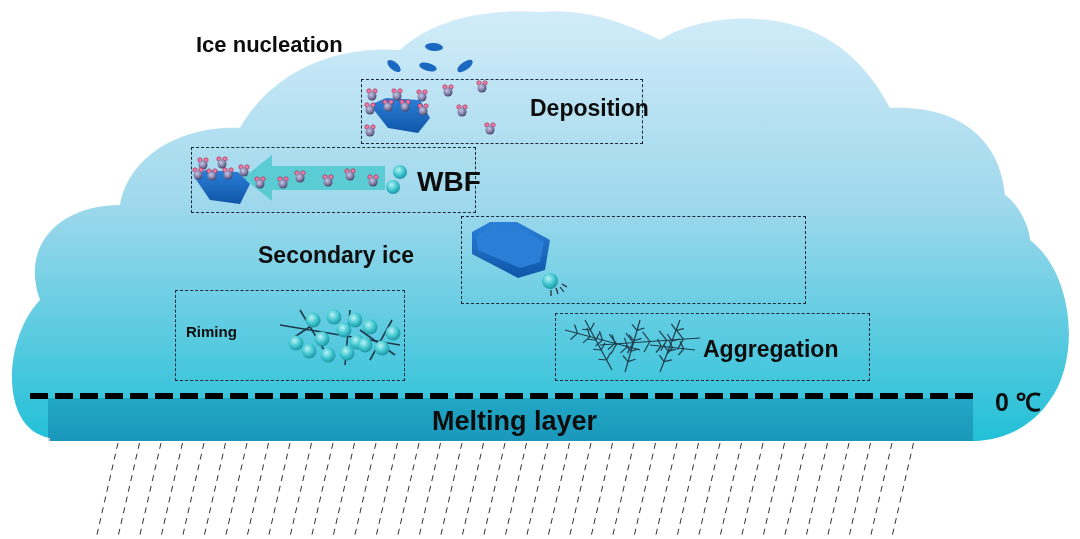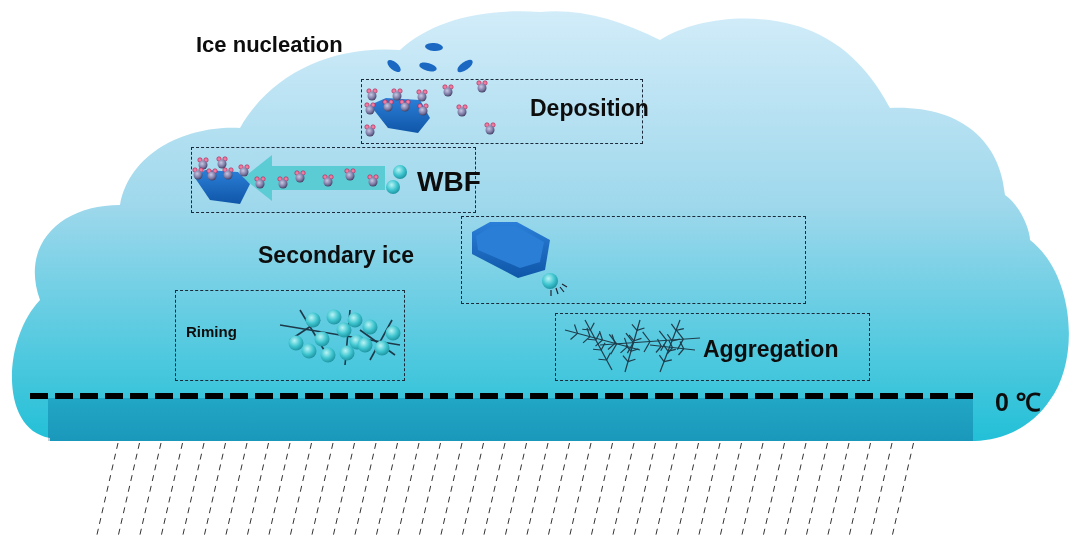--- a/index.html
+++ b/index.html
@@ -341,13 +341,14 @@
   <div class="box" style="left:555px;top:313px;width:315px;height:68px;"></div>
 
   
   <div class="lbl" style="left:196px;top:32px;font-size:22px;">Ice nucleation</div>
   <div class="lbl" style="left:502px;top:95px;font-size:23px;margin-left:28px;">Deposition</div>
   <div class="lbl" style="left:417px;top:166px;font-size:28px;">WBF</div>
   <div class="lbl" style="left:258px;top:242px;font-size:23px;">Secondary ice</div>
   <div class="lbl" style="left:186px;top:323px;font-size:15px;">Riming</div>
   <div class="lbl" style="left:703px;top:336px;font-size:23px;">Aggregation</div>
   <div class="lbl" style="left:995px;top:384px;font-size:25px;">0 ℃</div>
+  <div class="lbl" style="left:432px;top:406px;font-size:27px;">Melting layer</div>
 </div>
 
 </body></html>

